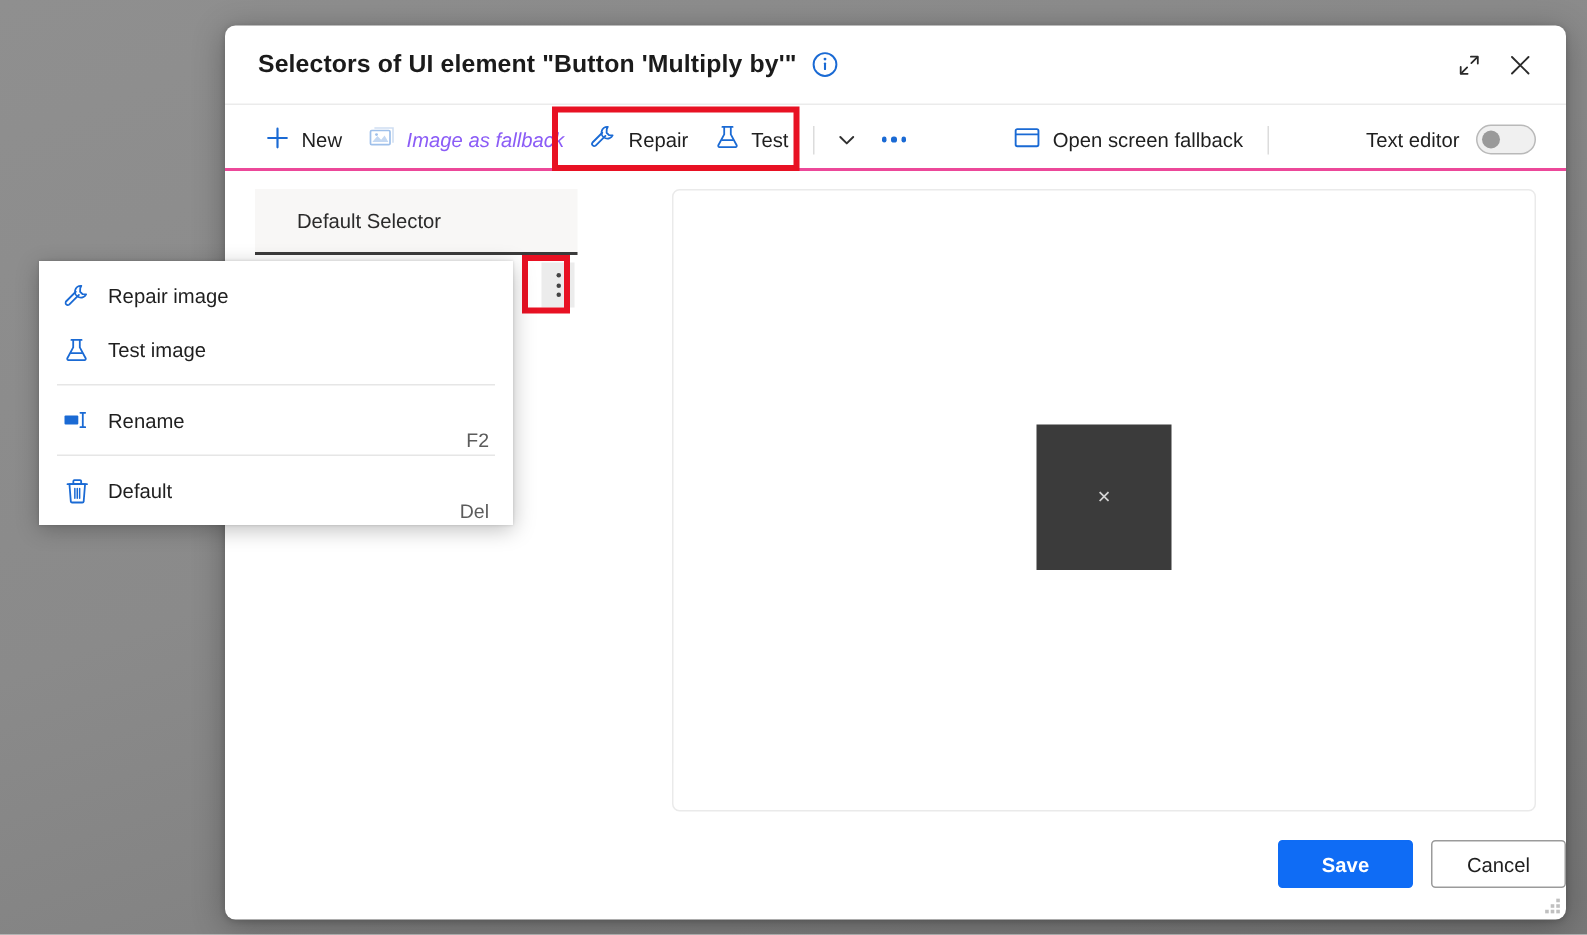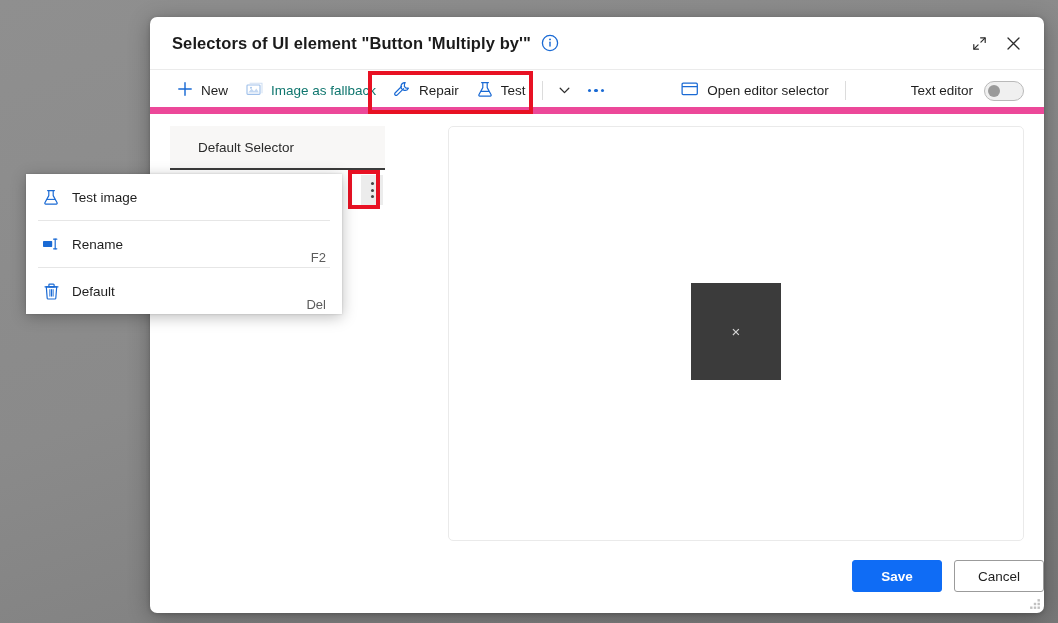--- a/index.html
+++ b/index.html
@@ -65,41 +65,42 @@
     align-items: center;
     justify-content: center;
     cursor: pointer;
     border-radius: 3px;
   }
 
   
   .toolbar {
     height: 45px;
     border-top: 1px solid #ebebeb;
-    border-bottom: 7px solid #ec4899;
+    border-bottom: 2px solid #ec4899;
     display: flex;
     align-items: center;
     padding: 4px 16px 0 18px;
     box-sizing: border-box;
     position: relative;
   }
   .tb-item {
     display: flex;
     align-items: center;
     gap: 8px;
     padding: 5px 9px;
     font-size: 13.5px;
     color: #1f1f1f;
     cursor: pointer;
     border-radius: 3px;
     white-space: nowrap;
   }
   .tb-item.disabled {
-    color: #0f766e;
+    color: #8b5cf6;
     cursor: default;
+    font-style: italic;
   }
   .tb-sep {
     width: 1px;
     height: 19px;
     background: #dcdcdc;
     margin: 0 7px;
   }
   .tb-chevron {
     padding: 6px 8px;
     display: flex;
@@ -434,21 +435,21 @@
 
     <div class="tb-spacer"></div>
 
     <div class="tb-item">
       <span>
         <svg width="18" height="16" viewBox="0 0 18 16">
           <rect x="1.1" y="2.1" width="15.2" height="11.4" rx="1.1" fill="none" stroke="#1a6ad4" stroke-width="1.25"></rect>
           <path d="M1.1 5.6 H16.3" stroke="#1a6ad4" stroke-width="1.25"></path>
         </svg>
       </span>
-      <span>Open editor selector</span>
+      <span>Open screen fallback</span>
     </div>
 
     <div class="tb-sep"></div>
 
     <div class="toggle-wrap">
       <span class="toggle-label">Text editor</span>
       <span class="toggle">
         <span class="knob"></span>
       </span>
     </div>
@@ -492,20 +493,30 @@
         <rect x="3.1" y="10.5" width="2.4" height="2.4"></rect>
         <rect x="6.8" y="6.8" width="2.4" height="2.4"></rect>
         <rect x="10.5" y="3.1" width="2.4" height="2.4"></rect>
       </g>
     </svg>
   </div>
 </div>
 
 <div class="context-menu">
 
+  <div class="cm-item">
+    <span class="cm-icon">
+      <svg width="17" height="17" viewBox="0 0 17 17">
+        <path d="M11.2 1.6 a3.9 3.9 0 1 0 3.2 5.6 l-2.4-0.1 -1.6-1.6 0.1-2.5 z" fill="none" stroke="#1a6ad4" stroke-width="1.2" stroke-linejoin="round"></path>
+        <path d="M9.6 7.6 L3.1 14.1 a1.5 1.5 0 0 1 -2.1 -2.1 L7.5 5.5" fill="none" stroke="#1a6ad4" stroke-width="1.2" stroke-linecap="round" stroke-linejoin="round"></path>
+      </svg>
+    </span>
+    <span class="cm-label">Repair image</span>
+    <span class="cm-shortcut"></span>
+  </div>
 
   <div class="cm-item">
     <span class="cm-icon">
       <svg width="16" height="17" viewBox="0 0 16 17">
         <path d="M5.8 1.6 V6.6 L1.9 13.8 a0.9 0.9 0 0 0 0.8 1.3 H13.3 a0.9 0.9 0 0 0 0.8 -1.3 L10.2 6.6 V1.6" fill="none" stroke="#1a6ad4" stroke-width="1.2" stroke-linejoin="round"></path>
         <path d="M4.6 1.6 H11.4" stroke="#1a6ad4" stroke-width="1.2" stroke-linecap="round"></path>
         <path d="M4.0 10.4 H12.0" stroke="#1a6ad4" stroke-width="1.1"></path>
       </svg>
     </span>
     <span class="cm-label">Test image</span>

